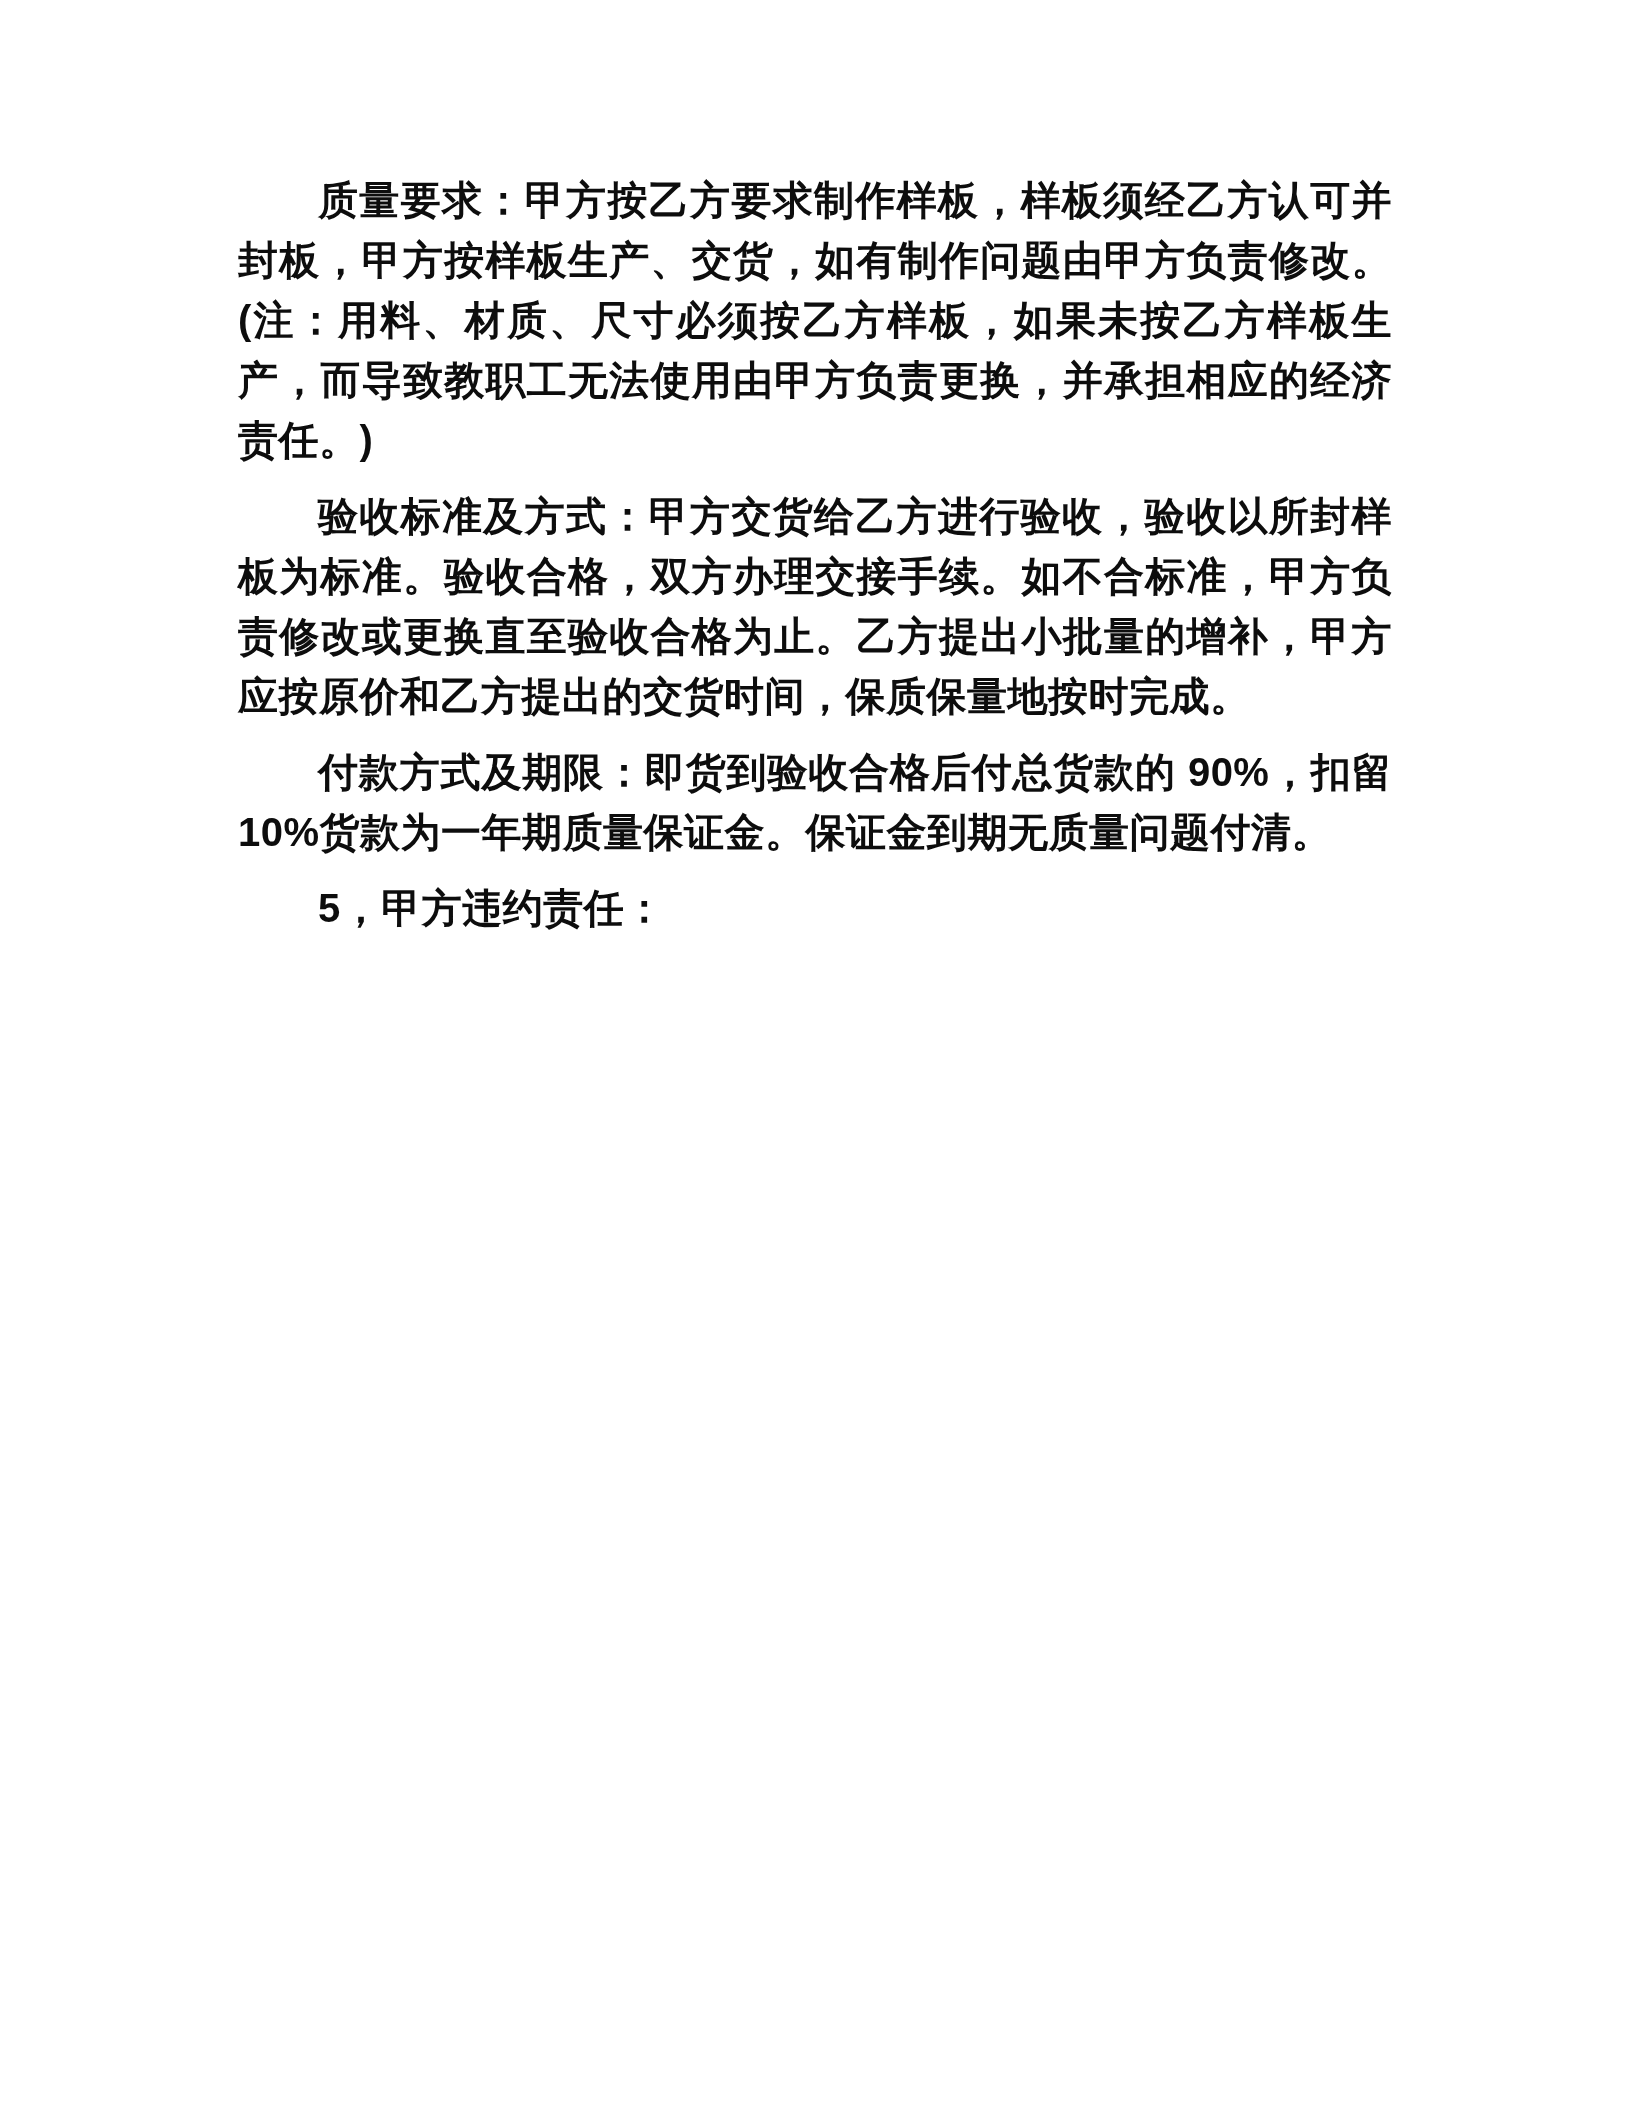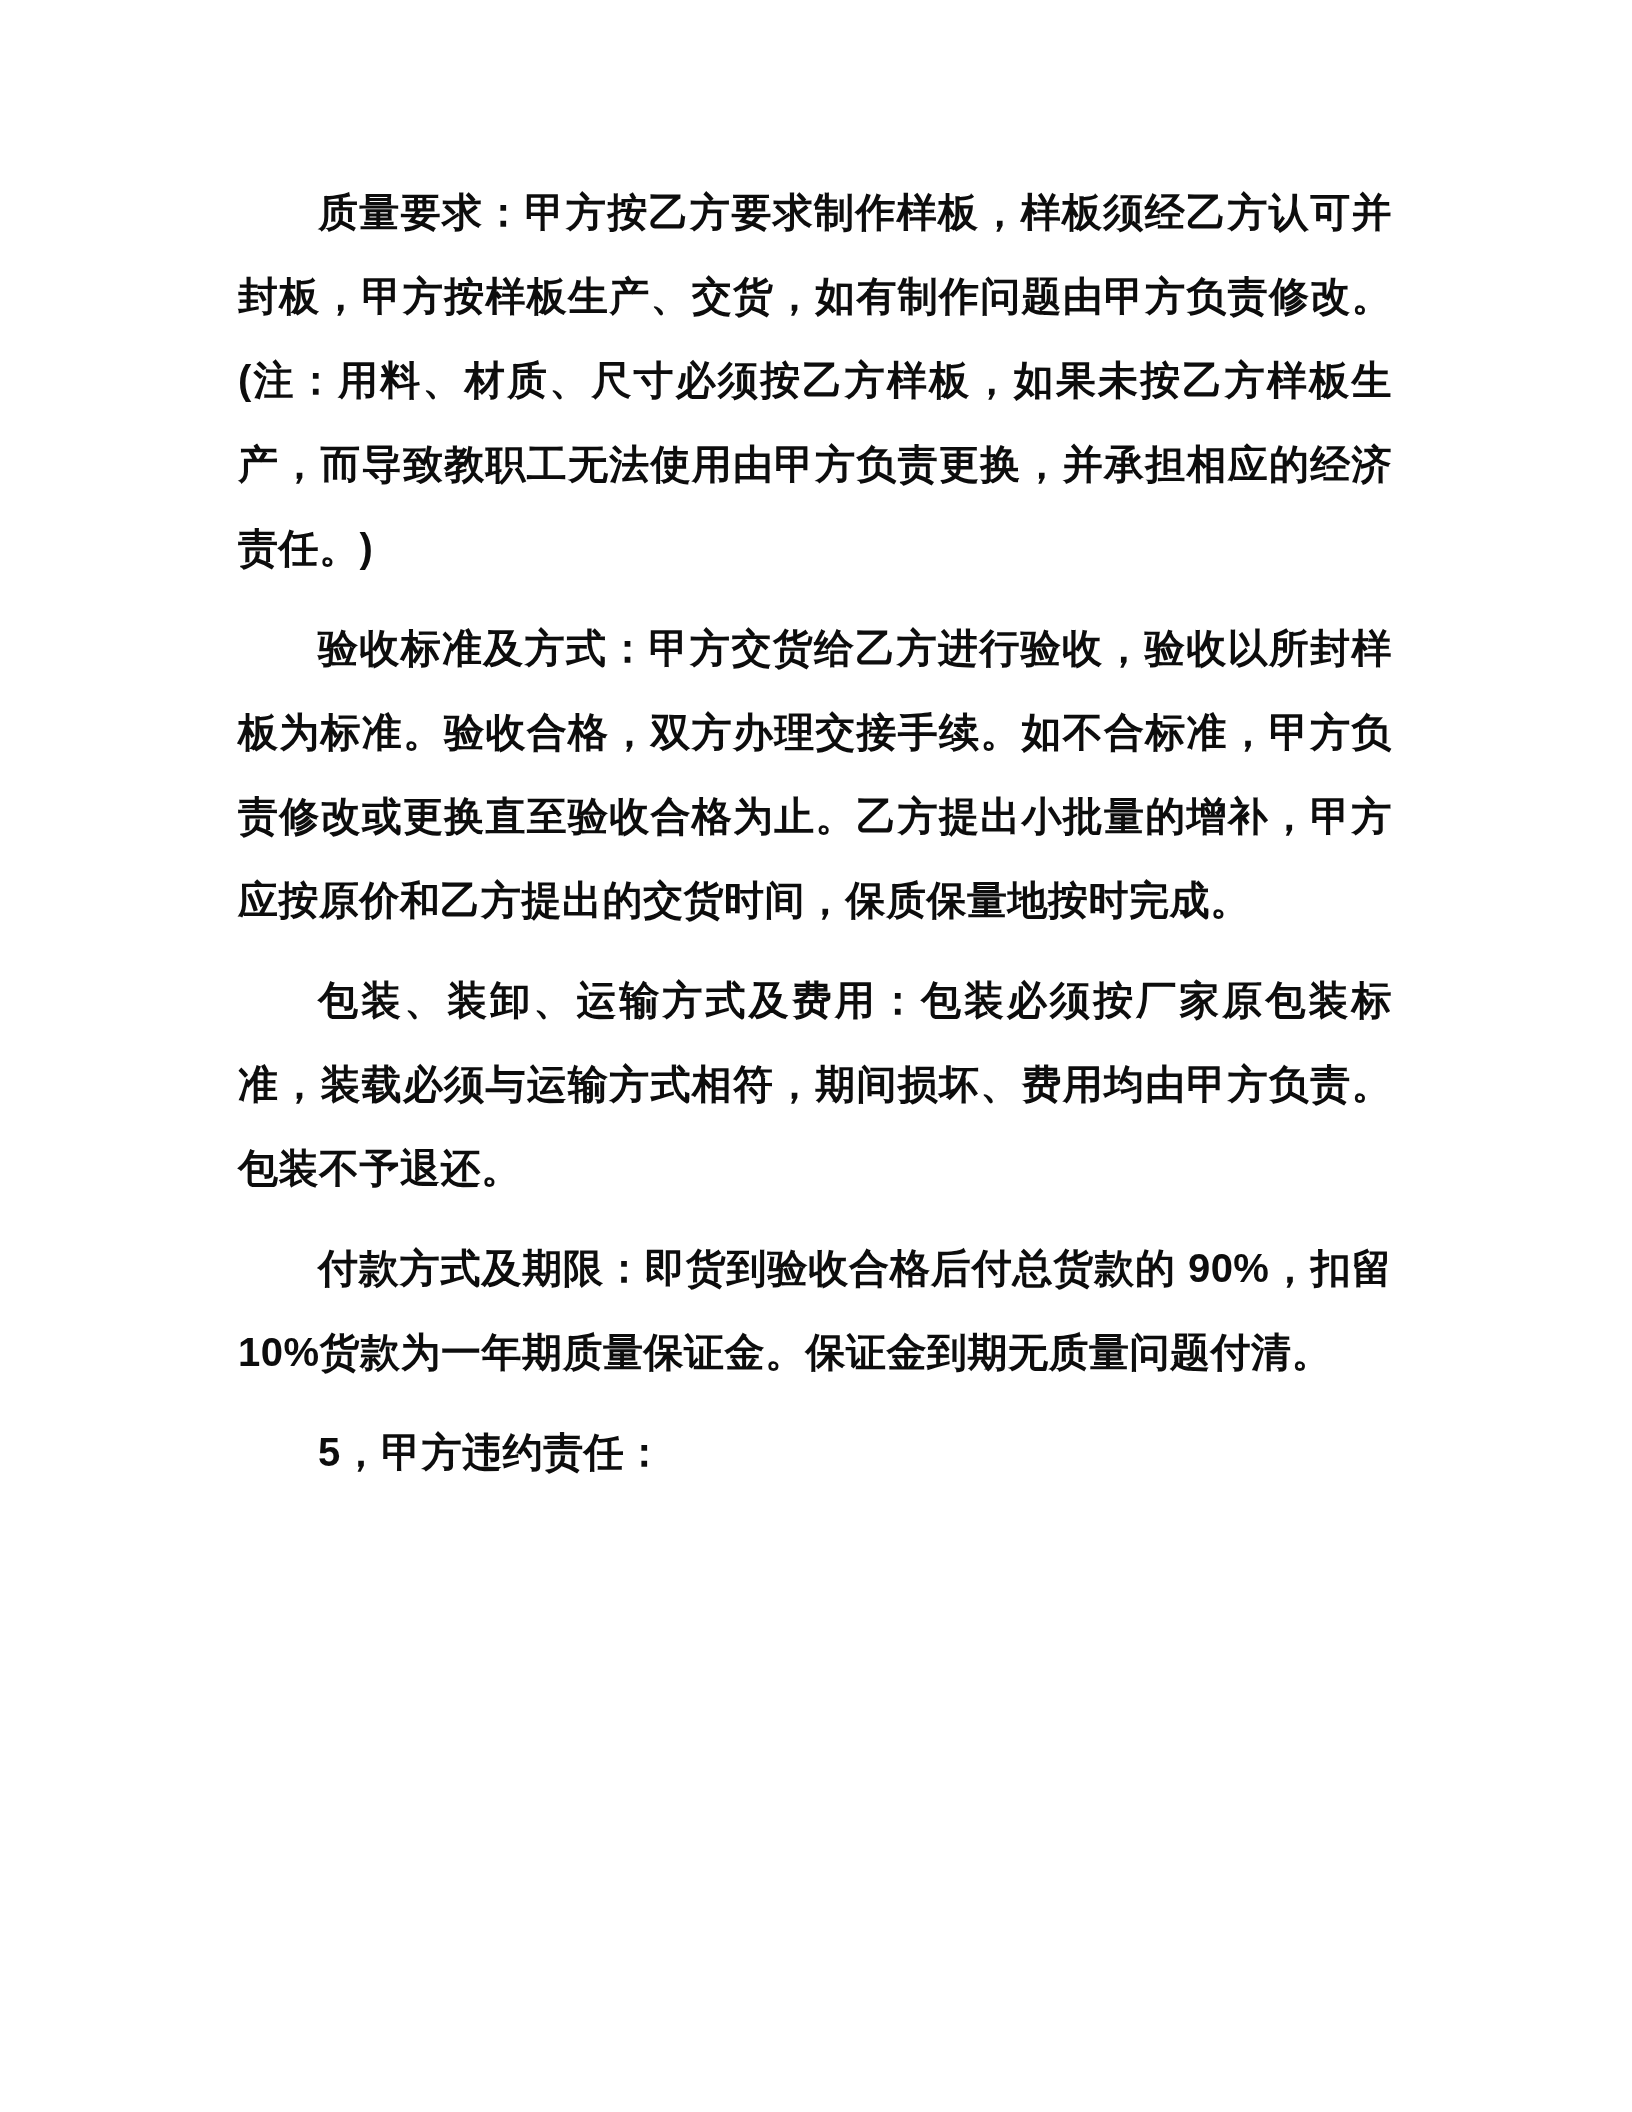--- a/index.html
+++ b/index.html
@@ -15,29 +15,28 @@
       padding: 170px 240px 0 238px;
       background: #ffffff;
       font-family: "Liberation Sans", "DejaVu Sans", sans-serif;
       font-weight: 700;
       font-size: 40px;
       color: #0d0d0d;
       overflow: hidden;
     }
     .para {
       margin: 0 0 16px 0;
-      line-height: 84px;
+      line-height: 60px;
       text-align: justify;
       text-indent: 2em;
       letter-spacing: 0.5px;
       word-break: break-all;
     }
   </style>
 </head>
 <body>
 
 <div class="page">
   <p class="para">质量要求：甲方按乙方要求制作样板，样板须经乙方认可并封板，甲方按样板生产、交货，如有制作问题由甲方负责修改。(注：用料、材质、尺寸必须按乙方样板，如果未按乙方样板生产，而导致教职工无法使用由甲方负责更换，并承担相应的经济责任。)</p>
   <p class="para">验收标准及方式：甲方交货给乙方进行验收，验收以所封样板为标准。验收合格，双方办理交接手续。如不合标准，甲方负责修改或更换直至验收合格为止。乙方提出小批量的增补，甲方应按原价和乙方提出的交货时间，保质保量地按时完成。</p>
-  <p class="para">包装、装卸、运输方式及费用：包装必须按厂家原包装标准，装载必须与运输方式相符，期间损坏、费用均由甲方负责。包装不予退还。</p>
   <p class="para">付款方式及期限：即货到验收合格后付总货款的 90%，扣留10%货款为一年期质量保证金。保证金到期无质量问题付清。</p>
   <p class="para">5，甲方违约责任：</p>
 </div>
 
 </body></html>

